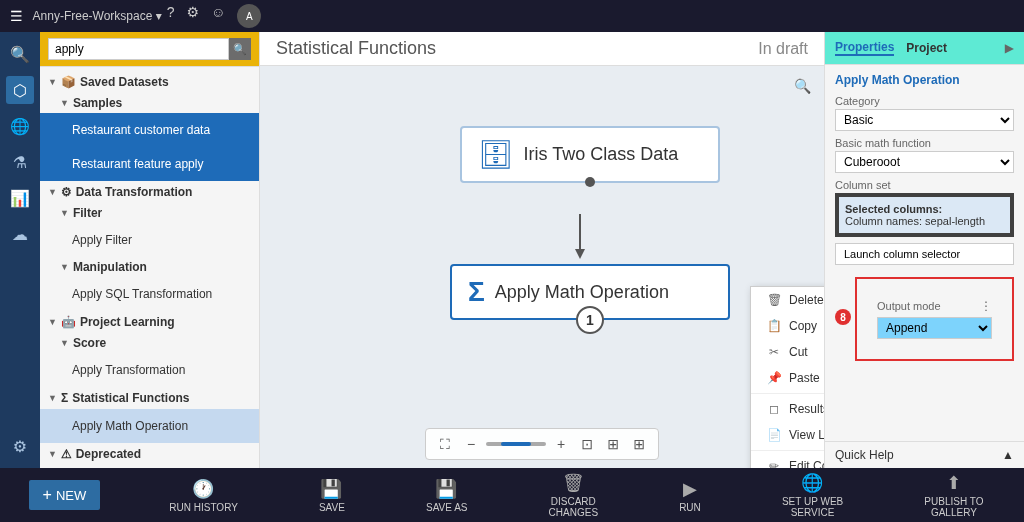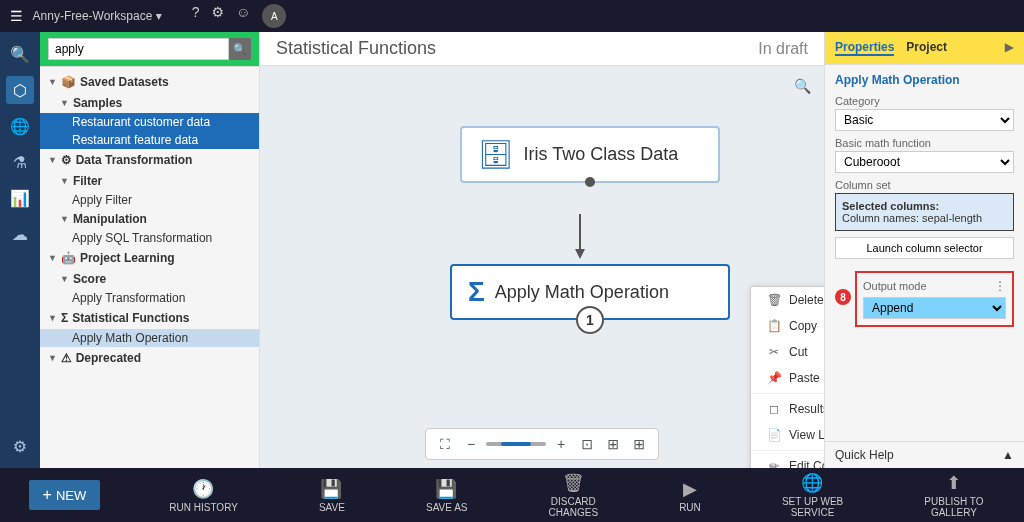--- a/index.html
+++ b/index.html
@@ -2,42 +2,42 @@
 <html><head>
   <meta charset="utf-8">
   <style>
     * { box-sizing: border-box; margin: 0; padding: 0; }
     body { font-family: 'Segoe UI', Arial, sans-serif; font-size: 12px; background: #f0f0f0; color: #333; width: 1024px; height: 522px; overflow: hidden; display: flex; flex-direction: column; }
 
     
     .topbar { background: #1a1a2e; display: flex; align-items: center; height: 32px; color: #fff; padding: 0 10px; flex-shrink: 0; }
     .topbar-hamburger { color: #fff; font-size: 14px; margin-right: 10px; cursor: pointer; }
     .topbar-logo { color: #00b4d8; font-size: 13px; font-weight: 600; flex: 1; }
-    .topbar-workspace { color: #ccc; font-size: 12px; margin-right: 30px; cursor: pointer; }
+    .topbar-workspace { color: #ccc; font-size: 12px; margin-right: 5px; cursor: pointer; }
     .topbar-icons { display: flex; gap: 12px; color: #ccc; font-size: 14px; cursor: pointer; }
     .topbar-avatar { width: 24px; height: 24px; border-radius: 50%; background: #555; display: flex; align-items: center; justify-content: center; color: #fff; font-size: 10px; cursor: pointer; }
 
     
     .main-layout { display: flex; flex: 1; overflow: hidden; }
 
     
     .left-nav { width: 40px; background: #1e3a5f; display: flex; flex-direction: column; align-items: center; padding-top: 8px; gap: 8px; flex-shrink: 0; }
     .left-nav-icon { width: 28px; height: 28px; color: #aac4e0; display: flex; align-items: center; justify-content: center; cursor: pointer; font-size: 16px; border-radius: 3px; }
     .left-nav-icon.active { background: #2d6ca2; color: #fff; }
     .left-nav-icon.bottom { margin-top: auto; margin-bottom: 8px; }
 
     
     .sidebar { width: 220px; background: #f5f5f5; border-right: 1px solid #ddd; display: flex; flex-direction: column; flex-shrink: 0; overflow: hidden; }
-    .sidebar-search { display: flex; align-items: center; padding: 6px 8px; border-bottom: 1px solid #ddd; background: #22c55e; }
+    .sidebar-search { display: flex; align-items: center; padding: 6px 8px; border-bottom: 1px solid #ddd; background: #eab308; }
     .sidebar-search input { flex: 1; border: 1px solid #ccc; padding: 3px 6px; font-size: 12px; outline: none; }
     .sidebar-search-btn { background: #6c6c6c; color: #fff; border: none; width: 22px; height: 22px; display: flex; align-items: center; justify-content: center; cursor: pointer; font-size: 11px; }
     .sidebar-tree { flex: 1; overflow-y: auto; padding: 4px 0; }
     .tree-category { padding: 4px 8px; display: flex; align-items: center; gap: 4px; cursor: pointer; font-size: 12px; font-weight: 600; color: #333; }
     .tree-subcategory { padding: 3px 20px; display: flex; align-items: center; gap: 4px; cursor: pointer; font-size: 12px; font-weight: 600; color: #333; }
-    .tree-item { padding: 2px 32px; font-size: 12px; color: #333; cursor: pointer; white-space: nowrap; overflow: hidden; text-overflow: ellipsis; }
+    .tree-item { padding: 10px 32px; font-size: 12px; color: #333; cursor: pointer; white-space: nowrap; overflow: hidden; text-overflow: ellipsis; }
     .tree-item.selected { background: #c5d9ef; }
     .tree-item.highlighted { background: #1e6bb8; color: #fff; }
     .chevron { font-size: 9px; color: #666; }
 
     
     .canvas-area { flex: 1; display: flex; flex-direction: column; background: #e8edf2; position: relative; overflow: hidden; }
     .canvas-header { background: #fff; border-bottom: 1px solid #ddd; padding: 6px 16px; display: flex; align-items: center; justify-content: space-between; }
     .canvas-title { font-size: 18px; color: #555; font-weight: 300; }
     .canvas-status { font-size: 16px; color: #888; }
     .canvas-body { flex: 1; position: relative; overflow: hidden; }
@@ -59,33 +59,33 @@
 
     
     .node-number { width: 28px; height: 28px; background: #fff; border: 2px solid #555; border-radius: 50%; display: flex; align-items: center; justify-content: center; font-size: 14px; font-weight: bold; color: #333; position: absolute; bottom: -16px; left: 50%; transform: translateX(-50%); }
 
     
     .canvas-toolbar { position: absolute; bottom: 8px; left: 50%; transform: translateX(-50%); display: flex; align-items: center; gap: 4px; background: rgba(255,255,255,0.9); border: 1px solid #ccc; border-radius: 4px; padding: 4px 8px; }
     .canvas-toolbar-btn { width: 22px; height: 22px; display: flex; align-items: center; justify-content: center; cursor: pointer; color: #555; font-size: 14px; }
 
     
     .properties-panel { width: 200px; background: #f5f5f5; border-left: 1px solid #ddd; display: flex; flex-direction: column; flex-shrink: 0; overflow: hidden; }
-    .properties-header { display: flex; align-items: flex-start; padding: 8px 10px; border-bottom: 1px solid #ddd; background: #fde047; }
+    .properties-header { display: flex; align-items: center; padding: 8px 10px; border-bottom: 1px solid #ddd; background: #5eead4; }
     .properties-tab { font-size: 12px; color: #333; cursor: pointer; font-weight: 600; margin-right: 12px; }
     .properties-tab.active { color: #1e6bb8; border-bottom: 2px solid #1e6bb8; }
     .properties-collapse { margin-left: auto; color: #666; cursor: pointer; }
     .properties-body { flex: 1; overflow-y: auto; padding: 8px 10px; }
     .prop-section-title { font-size: 12px; font-weight: 600; color: #1e6bb8; margin-bottom: 8px; cursor: pointer; }
     .prop-label { font-size: 11px; color: #666; margin-bottom: 2px; margin-top: 6px; }
     .prop-select { width: 100%; border: 1px solid #ccc; font-size: 12px; padding: 2px 4px; background: #fff; appearance: auto; }
-    .prop-column-set { background: #dbe8f5; border: 1px solid #404040; padding: 6px; font-size: 11px; margin-bottom: 6px; }
+    .prop-column-set { background: #dbe8f5; border: 4px solid #404040; padding: 6px; font-size: 11px; margin-bottom: 6px; }
     .prop-column-set .selected-label { font-weight: 600; color: #333; }
     .prop-column-set .col-detail { color: #333; font-size: 11px; }
-    .prop-btn { background: #fff; border: 1px solid #ccc; padding: 4px 8px; font-size: 11px; cursor: pointer; width: 100%; text-align: center; margin-bottom: 8px; }
-    .prop-output-section { border: 2px solid #e03030; padding: 6px; margin-top: 4px; }
+    .prop-btn { background: #fff; border: 1px solid #ccc; padding: 4px 8px; font-size: 11px; cursor: pointer; width: 100%; text-align: left; margin-bottom: 8px; }
+    .prop-output-section { border: 2px solid #e03030; padding: 20px; margin-top: 4px; }
     .prop-output-header { display: flex; align-items: center; margin-bottom: 4px; }
     .prop-output-label { font-size: 11px; color: #666; flex: 1; }
     .prop-output-icon { color: #666; font-size: 12px; }
     .prop-select-red { width: 100%; border: 1px solid #ccc; font-size: 12px; padding: 2px 4px; background: #7dd3fc; }
     .quick-help { border-top: 1px solid #ddd; padding: 6px 10px; display: flex; align-items: center; font-size: 12px; color: #333; cursor: pointer; }
     .quick-help-label { font-weight: 400; flex: 1; }
 
     
     .bottombar { height: 54px; background: #1a1a2e; display: flex; align-items: center; justify-content: space-around; flex-shrink: 0; }
     .bottom-btn { display: flex; flex-direction: column; align-items: center; gap: 2px; color: #ccc; cursor: pointer; font-size: 10px; padding: 4px 12px; }
@@ -131,21 +131,21 @@
       <div class="tree-category">
         <span class="chevron">▼</span>
         <span>📦</span>
         <span>Saved Datasets</span>
       </div>
       <div class="tree-subcategory">
         <span class="chevron">▼</span>
         <span>Samples</span>
       </div>
       <div class="tree-item highlighted">Restaurant customer data</div>
-      <div class="tree-item highlighted">Restaurant feature data</div>
+      <div class="tree-item highlighted">Restaurant feature apply</div>
 
       <div class="tree-category">
         <span class="chevron">▼</span>
         <span>⚙</span>
         <span>Data Transformation</span>
       </div>
       <div class="tree-subcategory">
         <span class="chevron">▼</span>
         <span>Filter</span>
       </div>

